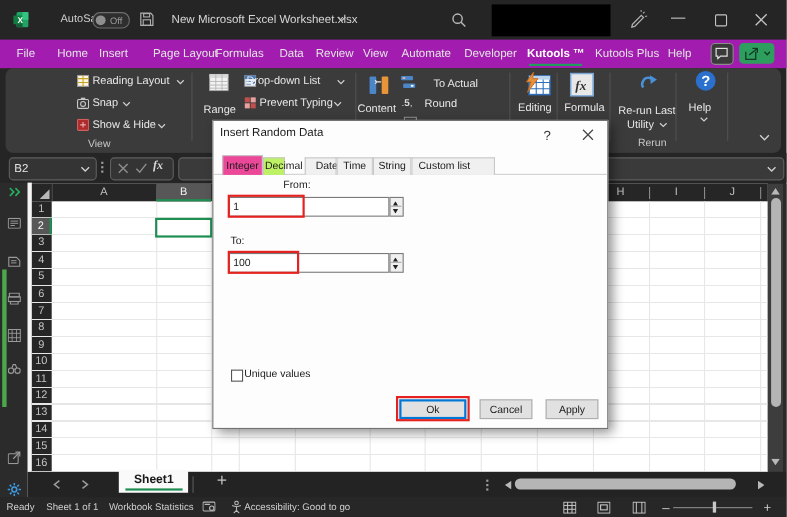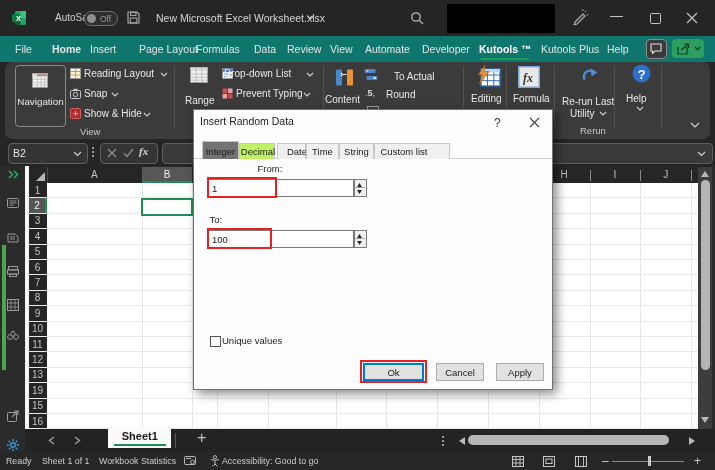--- a/index.html
+++ b/index.html
@@ -51,23 +51,23 @@
       <path d="M13.5 3.2 l1.5-1.5 M15.5 6 l1.8-.4 M12 1.8 l-.3-1.6" stroke="#b0b0b0" stroke-width="1"></path>
     </svg>
 
     <div class="abs" style="left:610px;top:16px;width:13px;height:1.4px;background:#c4c4c4;"></div>
     <div class="abs" style="left:650px;top:13px;width:9px;height:9px;border:1.3px solid #c4c4c4;border-radius:1.5px;"></div>
     <svg class="abs" style="left:686px;top:12px;" width="12" height="12" viewBox="0 0 12 12">
         <path d="M1 1 L11 11 M11 1 L1 11" stroke="#c4c4c4" stroke-width="1.2"></path>
       </svg>
   </div>
 
-  <div class="abs" style="left:0;top:36px;width:715px;height:26px;background:#0f766e;color:#e4e4e4;font-size:10.5px;">
+  <div class="abs" style="left:0;top:36px;width:715px;height:26px;background:#a21caf;color:#e4e4e4;font-size:10.5px;">
     <div class="abs txt" style="left:15px;top:7px;">File</div>
-    <div class="abs txt" style="left:52px;top:7px;font-weight:bold;">Home</div>
+    <div class="abs txt" style="left:52px;top:7px;">Home</div>
     <div class="abs txt" style="left:90px;top:7px;">Insert</div>
     <div class="abs txt" style="left:128px;top:7px;padding-left:11px;">Page Layout</div>
     <div class="abs txt" style="left:196px;top:7px;">Formulas</div>
     <div class="abs txt" style="left:254px;top:7px;">Data</div>
     <div class="abs txt" style="left:287px;top:7px;">Review</div>
     <div class="abs txt" style="left:330px;top:7px;">View</div>
     <div class="abs txt" style="left:365px;top:7px;">Automate</div>
     <div class="abs txt" style="left:422px;top:7px;">Developer</div>
     <div class="abs txt" style="left:479px;top:7px;font-weight:bold;color:#ffffff;">Kutools ™</div>
     <div class="abs" style="left:481px;top:22px;width:48px;height:2px;background:#1e9e5a;"></div>
@@ -86,29 +86,20 @@
         <path d="M4 7 l7-5.5 M7 1 h4.5 v4" fill="none" stroke="#103b23" stroke-width="1.2"></path>
       </svg>
       <svg class="abs" style="left:22px;top:7px;" width="7" height="6" viewBox="0 0 7 6">
           <path d="M1 1 l2.5 2.8 L6 1" stroke="#103b23" stroke-width="1.2" fill="none"></path>
         </svg>
     </div>
   </div>
 
   <div class="abs" style="left:5px;top:62px;width:705px;height:77px;background:#3b3b3b;border-radius:7px;color:#e8e8e8;font-size:10px;">
 
-    <div class="abs" style="left:10px;top:3px;width:49px;height:60px;border:1px solid #8a8a8a;border-radius:4px;">
-      <svg class="abs" style="left:16px;top:6px;" width="16" height="17" viewBox="0 0 21 19">
-        <rect x="0.5" y="0.5" width="20" height="18" fill="#f2f2f2" stroke="#9a9a9a"></rect>
-        <rect x="0.5" y="0.5" width="20" height="4" fill="#d9d9d9"></rect>
-        <path d="M7 .5 V18.5 M12 .5 V18.5 M16.5 .5 V18.5 M0.5 8 H21 M0.5 12 H21 M0.5 15 H21" stroke="#b0b0b0" stroke-width="0.8"></path>
-        <path d="M7.2 2.5 h4.5 M12.2 2.5 h4 M16.8 2.5 h3.5" stroke="#c0504d" stroke-width="1.6"></path>
-      </svg>
-      <div class="abs txt" style="left:0;top:29.5px;width:49px;text-align:center;font-size:9.8px;">Navigation</div>
-    </div>
 
     <svg class="abs" style="left:65px;top:6px;" width="11" height="11" viewBox="0 0 11 11">
       <rect x="0.5" y="0.5" width="10" height="10" fill="#fdf6e3" stroke="#9a9a9a"></rect>
       <path d="M0.5 3.5 H11 M0.5 7 H11 M5.5 0.5 V11" stroke="#c8a424" stroke-width="1"></path>
     </svg>
     <div class="abs txt" style="left:79px;top:6px;">Reading Layout</div>
     <svg class="abs" style="left:155px;top:10px;" width="8" height="6" viewBox="0 0 8 6">
         <path d="M1 1 l3 3 l3-3" stroke="#cfcfcf" stroke-width="1.1" fill="none"></path>
       </svg>
     <svg class="abs" style="left:65px;top:26px;" width="11" height="11" viewBox="0 0 11 11">
@@ -331,21 +322,21 @@
       <div class="abs txt" style="left:29px;top:230.8px;width:17px;text-align:center;font-size:10px;color:#c2c2c2;">4</div>
       <div class="abs txt" style="left:29px;top:246.2px;width:17px;text-align:center;font-size:10px;color:#c2c2c2;">5</div>
       <div class="abs txt" style="left:29px;top:261.6px;width:17px;text-align:center;font-size:10px;color:#c2c2c2;">6</div>
       <div class="abs txt" style="left:29px;top:277px;width:17px;text-align:center;font-size:10px;color:#c2c2c2;">7</div>
       <div class="abs txt" style="left:29px;top:292.4px;width:17px;text-align:center;font-size:10px;color:#c2c2c2;">8</div>
       <div class="abs txt" style="left:29px;top:307.8px;width:17px;text-align:center;font-size:10px;color:#c2c2c2;">9</div>
       <div class="abs txt" style="left:29px;top:323.2px;width:17px;text-align:center;font-size:10px;color:#c2c2c2;">10</div>
       <div class="abs txt" style="left:29px;top:338.6px;width:17px;text-align:center;font-size:10px;color:#c2c2c2;">11</div>
       <div class="abs txt" style="left:29px;top:354px;width:17px;text-align:center;font-size:10px;color:#c2c2c2;">12</div>
       <div class="abs txt" style="left:29px;top:369.4px;width:17px;text-align:center;font-size:10px;color:#c2c2c2;">13</div>
-      <div class="abs txt" style="left:29px;top:384.8px;width:17px;text-align:center;font-size:10px;color:#c2c2c2;">19</div>
+      <div class="abs txt" style="left:29px;top:384.8px;width:17px;text-align:center;font-size:10px;color:#c2c2c2;">14</div>
       <div class="abs txt" style="left:29px;top:400.2px;width:17px;text-align:center;font-size:10px;color:#c2c2c2;">15</div>
       <div class="abs txt" style="left:29px;top:415.6px;width:17px;text-align:center;font-size:10px;color:#c2c2c2;">16</div>
     </div>
 
   <div class="abs" style="left:29px;top:198px;width:18px;height:15.4px;background:#575757;border-right:2px solid #1e8e52;box-sizing:border-box;">
     <div class="abs txt" style="left:0;top:1.5px;width:16px;text-align:center;font-size:10px;color:#f5f5f5;">2</div>
   </div>
 
   <div class="abs" style="left:140.9px;top:197.8px;width:52.5px;height:18.1px;background:#fff;border:2px solid #1e8e52;box-sizing:border-box;"></div>
 
@@ -416,24 +407,24 @@
   </div>
 
   <div class="abs" style="left:193px;top:108.5px;width:360px;height:281px;background:#fdfdfd;border:1px solid #737373;box-sizing:border-box;box-shadow:4px 4px 10px rgba(0,0,0,0.45);font-size:9.5px;color:#1a1a1a;">
     <div class="abs txt" style="left:6px;top:5.5px;font-size:10.5px;">Insert Random Data</div>
     <div class="abs txt" style="left:300px;top:6px;font-size:12px;color:#333;">?</div>
     <svg class="abs" style="left:335px;top:7px;" width="11" height="11" viewBox="0 0 11 11">
         <path d="M1 1 L10 10 M10 1 L1 10" stroke="#444" stroke-width="1.1"></path>
       </svg>
 
     <div class="abs" style="left:0px;top:32px;width:358px;height:16.5px;border-bottom:1px solid #d0d0d0;"></div>
-    <div class="abs" style="left:8px;top:31.5px;width:37px;height:17.5px;background:#737373;border:1px solid #c8c8c8;border-bottom:none;box-sizing:border-box;">
+    <div class="abs" style="left:8px;top:31.5px;width:37px;height:17.5px;background:#ec4899;border:1px solid #c8c8c8;border-bottom:none;box-sizing:border-box;">
       <div class="abs txt" style="left:0;top:3.5px;width:35px;text-align:center;">Integer</div>
     </div>
-    <div class="abs" style="left:45px;top:33.5px;width:36px;height:15.5px;background:#bef264;border:1px solid #c8c8c8;border-bottom:none;box-sizing:border-box;">
+    <div class="abs" style="left:45px;top:33.5px;width:20px;height:15.5px;background:#bef264;border:1px solid #c8c8c8;border-bottom:none;box-sizing:border-box;">
         <div class="abs txt" style="left:0;top:2px;width:36px;text-align:center;">Decimal</div>
       </div>
     <div class="abs" style="left:83px;top:33.5px;width:29px;height:15.5px;background:#f0f0f0;border:1px solid #c8c8c8;border-bottom:none;box-sizing:border-box;">
         <div class="abs txt" style="left:0;top:2px;width:38px;text-align:center;">Date</div>
       </div>
     <div class="abs" style="left:112px;top:33.5px;width:33px;height:15.5px;background:#f0f0f0;border:1px solid #c8c8c8;border-bottom:none;box-sizing:border-box;">
         <div class="abs txt" style="left:0;top:2px;width:31px;text-align:center;">Time</div>
       </div>
     <div class="abs" style="left:145px;top:33.5px;width:35px;height:15.5px;background:#f0f0f0;border:1px solid #c8c8c8;border-bottom:none;box-sizing:border-box;">
         <div class="abs txt" style="left:0;top:2px;width:33px;text-align:center;">String</div>

